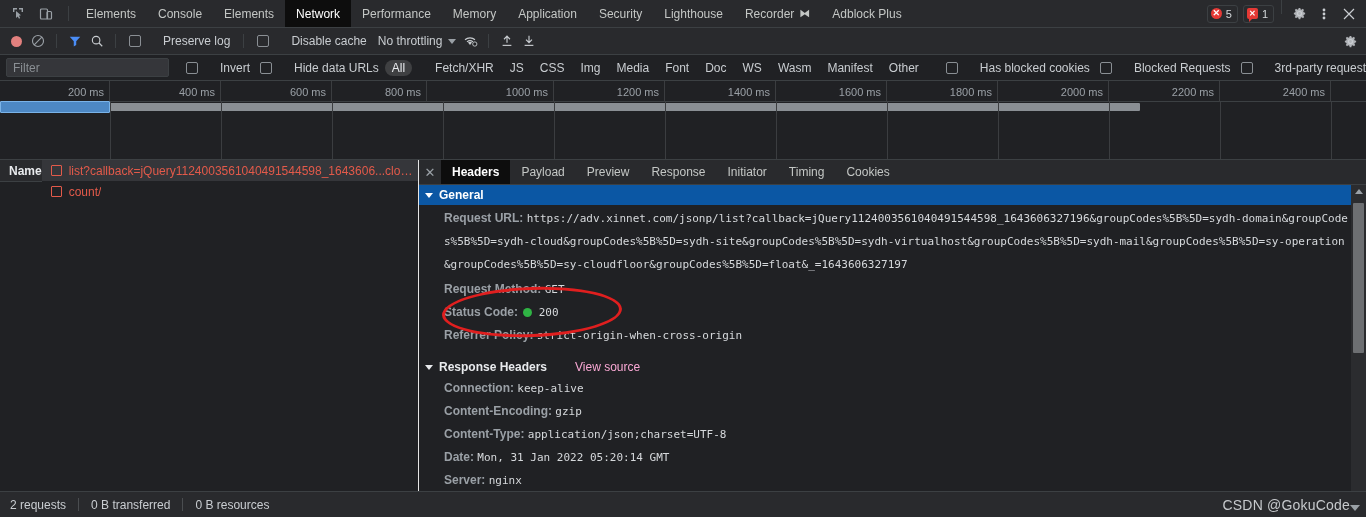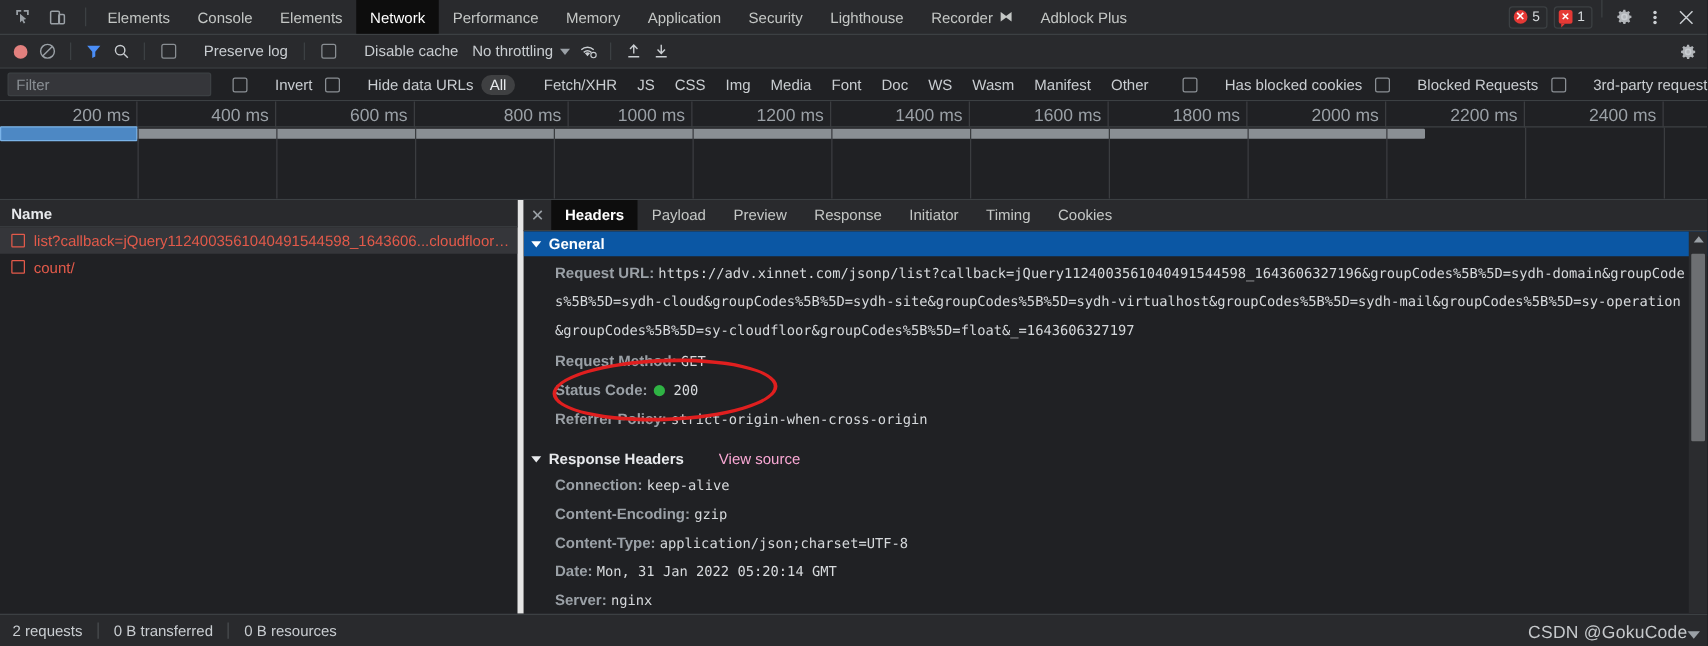--- a/index.html
+++ b/index.html
@@ -91,33 +91,33 @@
   }
   .type-pill.sel { background: #3f4042; color: #e8eaed; }
   .fb-sep { width: 1px; height: 15px; background: #3c4043; margin: 0 7px; }
 
   
   .overview { height: 78px; min-height: 78px; background: #202124; position: relative; overflow: hidden; }
   .ruler { height: 21px; position: relative; border-bottom: 1px solid #3c4043; }
   .ruler .tick {
     position: absolute; top: 0; height: 21px; border-right: 1px solid #3b3d40;
     display: flex; align-items: center; justify-content: flex-end;
-    padding-right: 5px; font-size: 14px; color: #9aa0a6; box-sizing: border-box;
+    padding-right: 5px; font-size: 11px; color: #9aa0a6; box-sizing: border-box;
   }
   .ovbody { position: absolute; top: 21px; left: 0; right: 0; bottom: 0; }
   .ovgrid { position: absolute; top: 0; bottom: 0; border-right: 1px solid #3b3d40; }
   .ovscroll { position: absolute; top: 1px; left: 0; height: 8px; background: #8a8f94; border-radius: 1px; }
   .ovsel {
     position: absolute; top: -1px; left: 0; height: 12px;
     background: #4d88c4; border: 1px solid #7ab3e8; border-radius: 1px;
   }
 
   
   .body { flex: 1; display: flex; min-height: 0; border-top: 1px solid #3c4043; }
-  .leftpane { width: 419px; min-width: 419px; background: #202124; display: flex; flex-direction: column; border-right: 5px solid #e5e5e5; }
+  .leftpane { width: 419px; min-width: 419px; background: #202124; display: flex; flex-direction: row; border-right: 1px solid #e5e5e5; }
   .namehdr {
     height: 22px; min-height: 22px; background: #292a2d; display: flex; align-items: center;
     padding-left: 9px; font-size: 12px; color: #e8eaed; font-weight: bold;
     border-bottom: 1px solid #3c4043;
   }
   .reqlist { flex: 1; overflow: hidden; }
   .reqrow {
     height: 21px; display: flex; align-items: center; gap: 7px; padding-left: 9px;
     font-size: 12px; color: #e35a4a; cursor: pointer; white-space: nowrap; overflow: hidden;
   }
@@ -368,21 +368,21 @@
       <span class="chk"></span>
       <span class="lbl">3rd-party requests</span>
     </label>
   </div>
 
   <div class="overview">
     <div class="ruler">
       <div class="tick" style="left:0;width:110px">200 ms</div>
       <div class="tick" style="left:110px;width:111px">400 ms</div>
       <div class="tick" style="left:221px;width:111px">600 ms</div>
-      <div class="tick" style="left:344px;width:111px">800 ms</div>
+      <div class="tick" style="left:316px;width:111px">800 ms</div>
       <div class="tick" style="left:443px;width:111px">1000 ms</div>
       <div class="tick" style="left:554px;width:111px">1200 ms</div>
       <div class="tick" style="left:665px;width:111px">1400 ms</div>
       <div class="tick" style="left:776px;width:111px">1600 ms</div>
       <div class="tick" style="left:887px;width:111px">1800 ms</div>
       <div class="tick" style="left:998px;width:111px">2000 ms</div>
       <div class="tick" style="left:1109px;width:111px">2200 ms</div>
       <div class="tick" style="left:1220px;width:111px">2400 ms</div>
     </div>
     <div class="ovbody">

